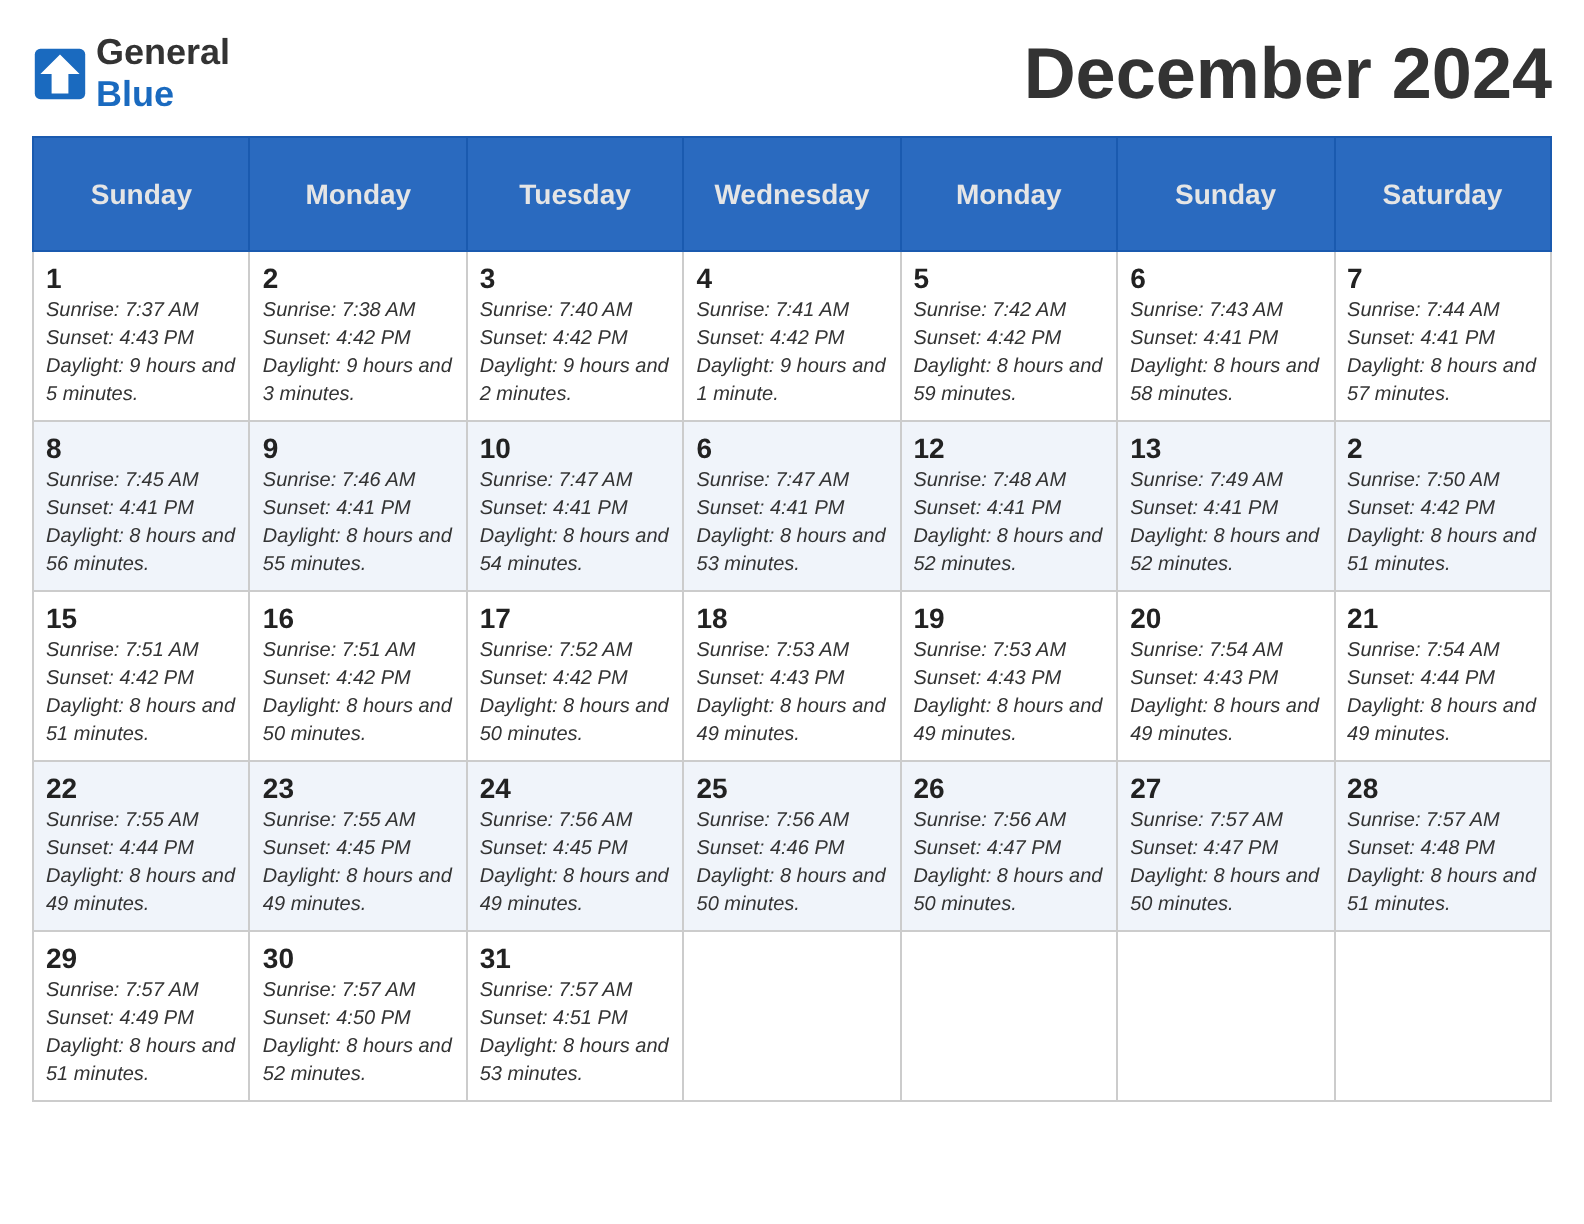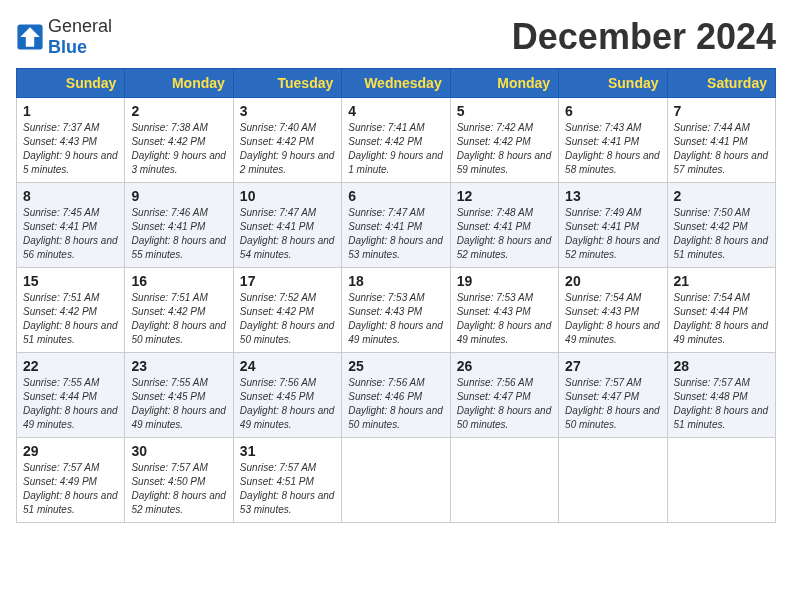--- a/index.html
+++ b/index.html
@@ -16,21 +16,21 @@
       align-items: flex-start;
       margin-bottom: 10px;
     }
     .logo {
       display: flex;
       align-items: center;
       gap: 4px;
     }
     .logo-text-general {
       font-size: 18px;
-      font-weight: normal;
+      font-weight: bold;
       color: #333;
     }
     .logo-text-blue {
       font-size: 18px;
       font-weight: bold;
       color: #1a6abf;
       text-align: right;
     }
     .logo-icon {
       width: 28px;
@@ -46,23 +46,23 @@
     .location-title {
       font-size: 16px;
       color: #555;
     }
     .calendar {
       width: 100%;
       border-collapse: collapse;
     }
     .calendar th {
       background-color: #2a6abf;
-      color: #fde047;
-      text-align: right;
-      padding: 6px 8px;
+      color: #e5e5e5;
+      text-align: center;
+      padding: 20px 8px;
       font-size: 14px;
       border: 1px solid #1a5aaf;
     }
     .calendar td {
       vertical-align: top;
       padding: 5px 6px;
       border: 1px solid #ccc;
       background: #fff;
       width: calc(100% / 7);
       min-height: 80px;

